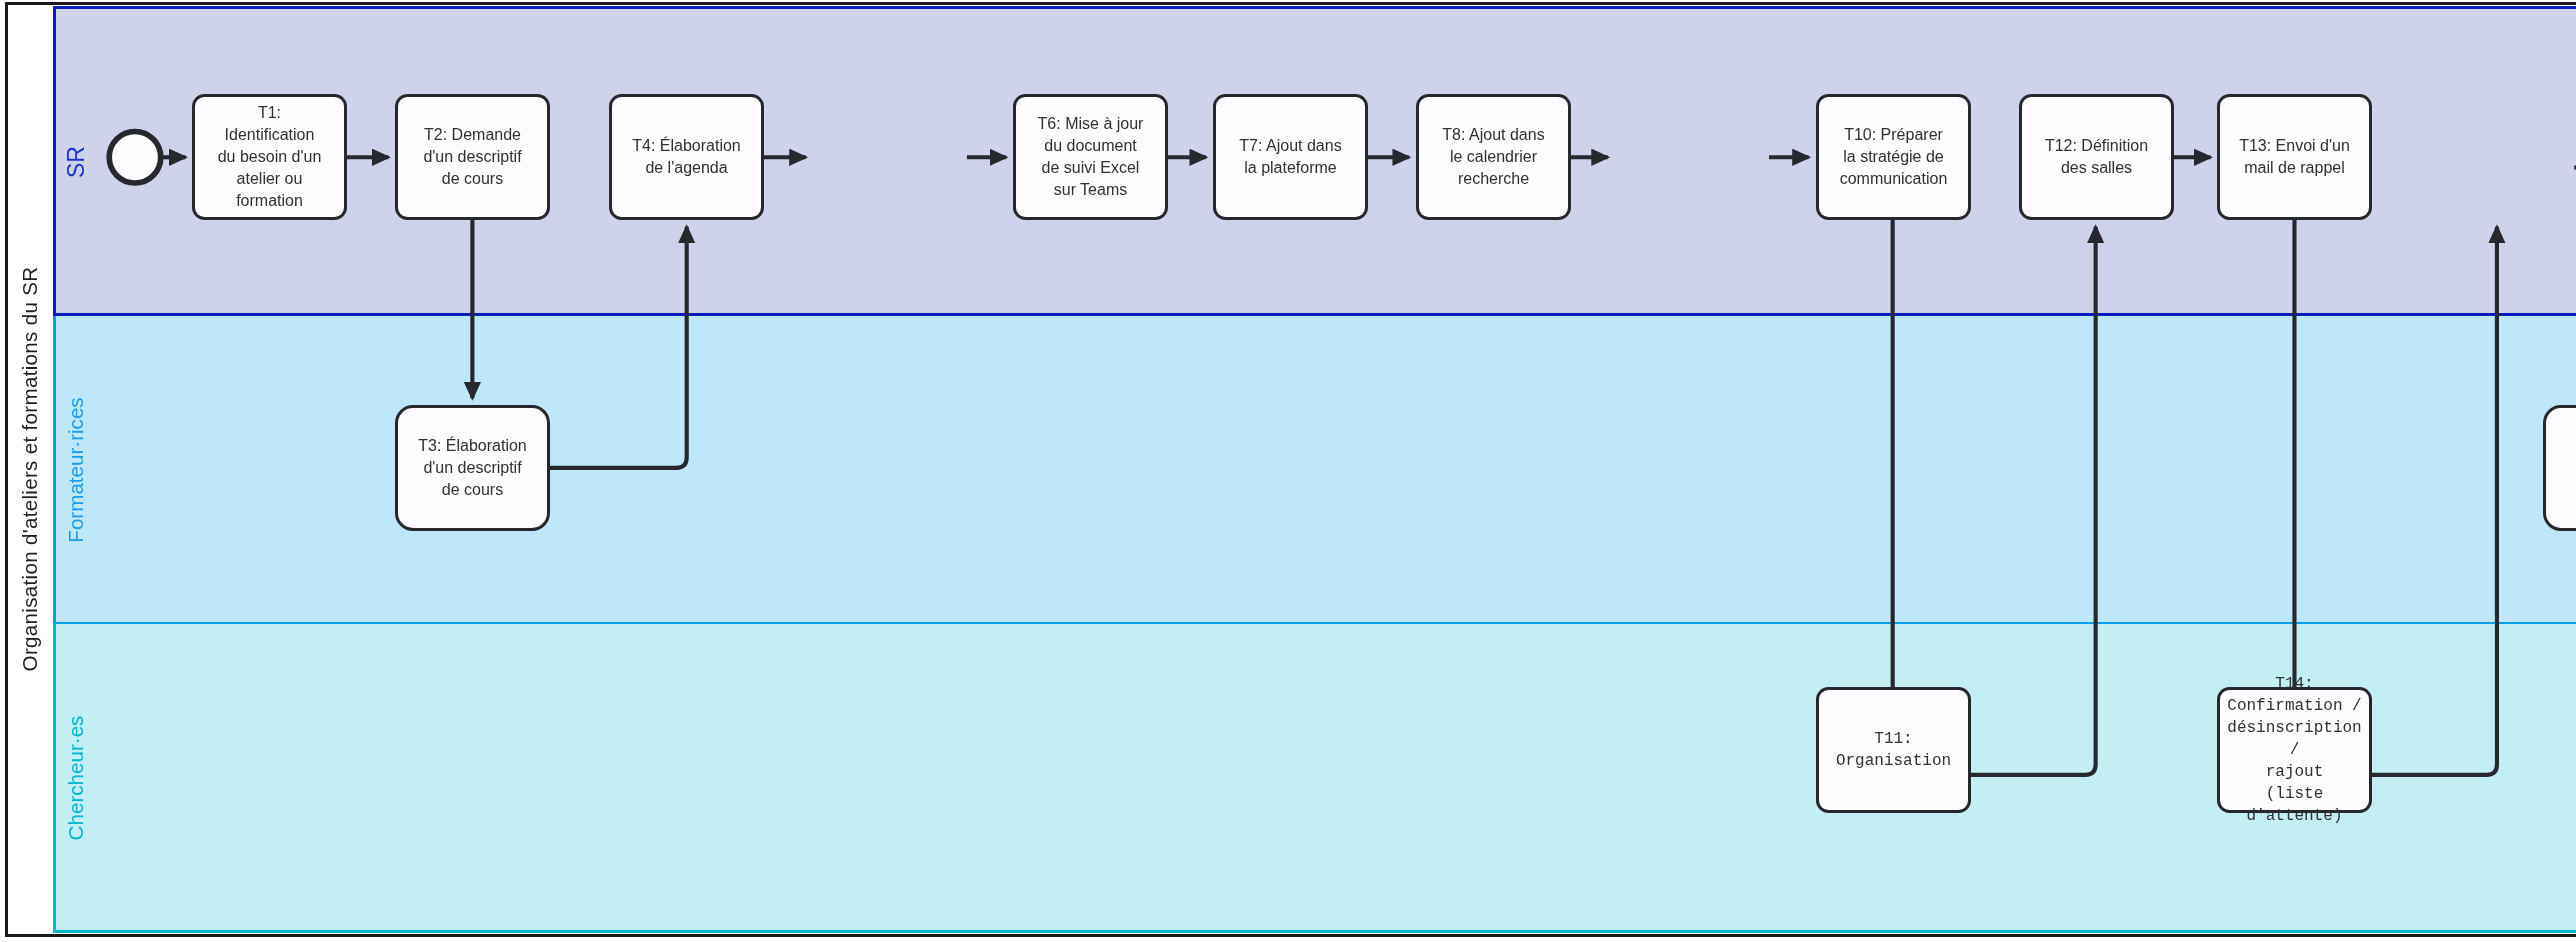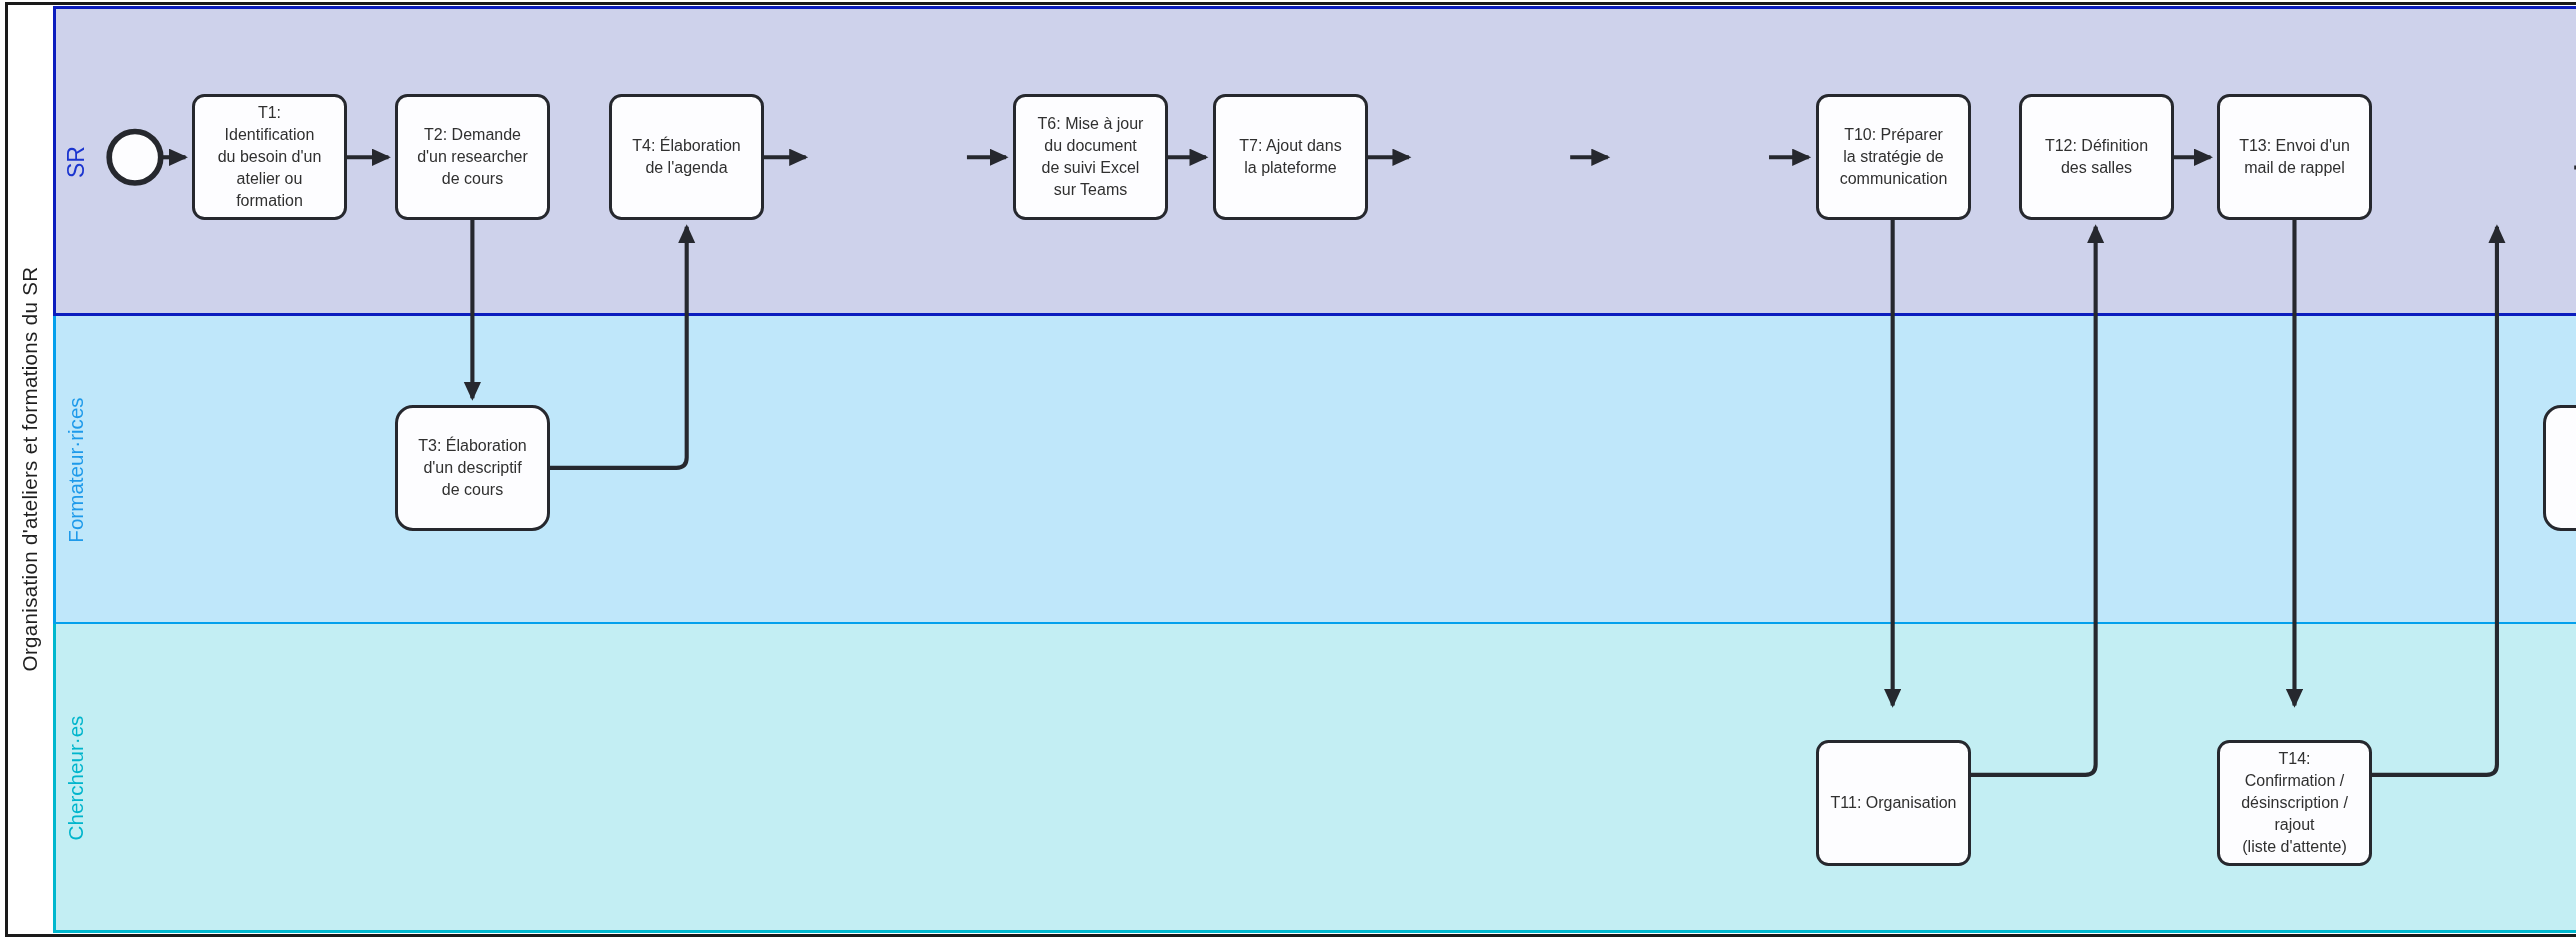--- a/index.html
+++ b/index.html
@@ -26,21 +26,21 @@
   .pool-title{left:30px;top:469px;font-size:20.6px;color:#1f1f1f;letter-spacing:0.3px;}
   .lane-label{font-size:20.6px;}
   .label-sr{left:76px;top:162px;color:var(--lane1-label);font-size:23px;}
   .label-form{left:76px;top:470px;color:var(--lane2-label);}
   .label-cher{left:76px;top:778px;color:var(--lane3-label);}
 
   
   .task{position:absolute;width:155px;height:126px;box-sizing:border-box;
         background:#fdfdff;border:3.1px solid #26282e;border-radius:12.4px;
         display:flex;align-items:center;justify-content:center;z-index:4;}
-  .row1{top:94px;} .row2{top:405px;border-radius:18px;} .row3{top:740px;}
+  .row1{top:94px;} .row2{top:405px;border-radius:18px;} .row3{top:687px;font-family:Liberation Mono, monospace;}
   .task-label{white-space:pre-line;text-align:center;font-size:16px;line-height:22px;
               color:#303030;width:150px;}
 
   
   #wires{position:absolute;left:0;top:0;z-index:2;}
 </style>
 </head>
 <body>
 
 <div id="diagram">
@@ -89,36 +89,41 @@
 
   <div class="task row1" style="left:192px">
       <div class="task-label">T1:
 Identification
 du besoin d'un
 atelier ou
 formation</div>
     </div>
   <div class="task row1" style="left:395px">
       <div class="task-label">T2: Demande
-d'un researcher
+d'un descriptif
 de cours</div>
     </div>
   <div class="task row1" style="left:609px">
       <div class="task-label">T4: Élaboration
 de l'agenda</div>
     </div>
   <div class="task row1" style="left:1013px">
       <div class="task-label">T6: Mise à jour
 du document
 de suivi Excel
 sur Teams</div>
     </div>
   <div class="task row1" style="left:1213px">
       <div class="task-label">T7: Ajout dans
 la plateforme</div>
+    </div>
+  <div class="task row1" style="left:1416px">
+      <div class="task-label">T8: Ajout dans
+le calendrier
+recherche</div>
     </div>
   <div class="task row1" style="left:1816px">
       <div class="task-label">T10: Préparer
 la stratégie de
 communication</div>
     </div>
   <div class="task row1" style="left:2019px">
       <div class="task-label">T12: Définition
 des salles</div>
     </div>

